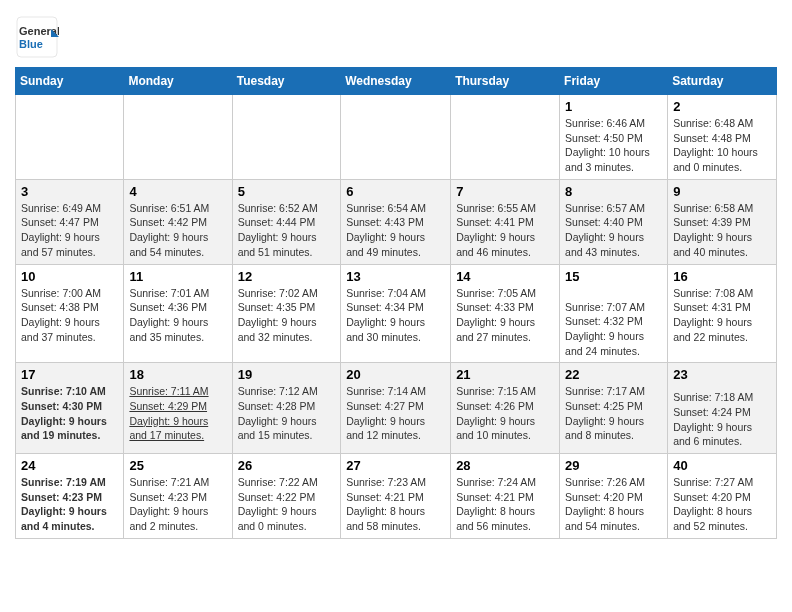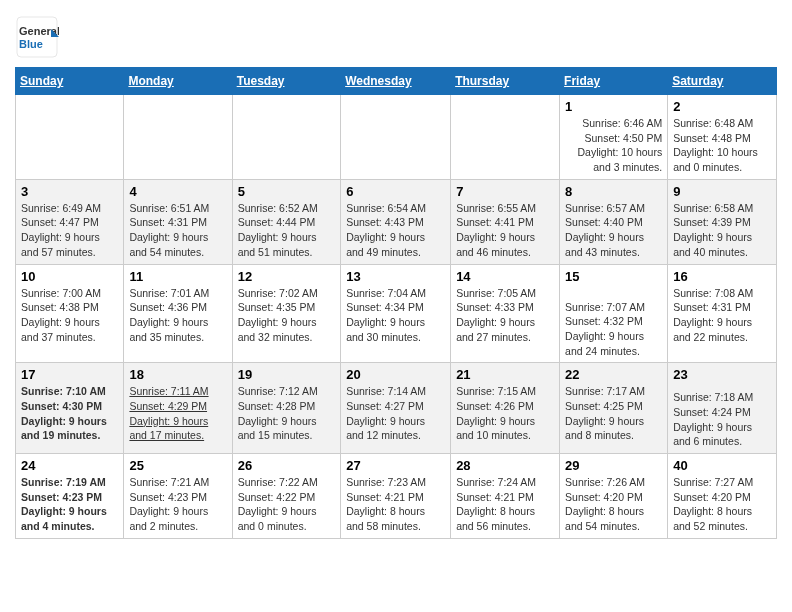--- a/index.html
+++ b/index.html
@@ -40,21 +40,20 @@
       font-size: 11px;
     }
     .calendar th {
       background: #1a6eb5;
       color: #fff;
       padding: 6px 4px;
       text-align: left;
       font-size: 12px;
       font-weight: bold;
       border: 1px solid #1a6eb5;
-      text-decoration: underline;
     }
     .calendar td {
       border: 1px solid #ccc;
       padding: 4px 5px;
       vertical-align: top;
       width: 113px;
       height: 80px;
       background: #fff;
     }
     .calendar tr:nth-child(even) td {
@@ -109,21 +108,21 @@
   </thead>
   <tbody id="calendar-body">
   <tr>
         <td class="empty-cell"></td>
         <td class="empty-cell"></td>
         <td class="empty-cell"></td>
         <td class="empty-cell"></td>
         <td class="empty-cell"></td>
         <td>
           <span class="day-num">1</span>
-          <div class="day-info" style="white-space: pre-line; text-align: right;">Sunrise: 6:46 AM
+          <div class="day-info" style="white-space: pre-line;">Sunrise: 6:46 AM
 Sunset: 4:50 PM
 Daylight: 10 hours
 and 3 minutes.</div>
         </td>
         <td>
           <span class="day-num">2</span>
           <div class="day-info" style="white-space: pre-line;">Sunrise: 6:48 AM
 Sunset: 4:48 PM
 Daylight: 10 hours
 and 0 minutes.</div>
@@ -133,21 +132,21 @@
         <td>
           <span class="day-num">3</span>
           <div class="day-info" style="white-space: pre-line;">Sunrise: 6:49 AM
 Sunset: 4:47 PM
 Daylight: 9 hours
 and 57 minutes.</div>
         </td>
         <td>
           <span class="day-num">4</span>
           <div class="day-info" style="white-space: pre-line;">Sunrise: 6:51 AM
-Sunset: 4:31 PM
+Sunset: 4:42 PM
 Daylight: 9 hours
 and 54 minutes.</div>
         </td>
         <td>
           <span class="day-num">5</span>
           <div class="day-info" style="white-space: pre-line;">Sunrise: 6:52 AM
 Sunset: 4:44 PM
 Daylight: 9 hours
 and 51 minutes.</div>
         </td>

